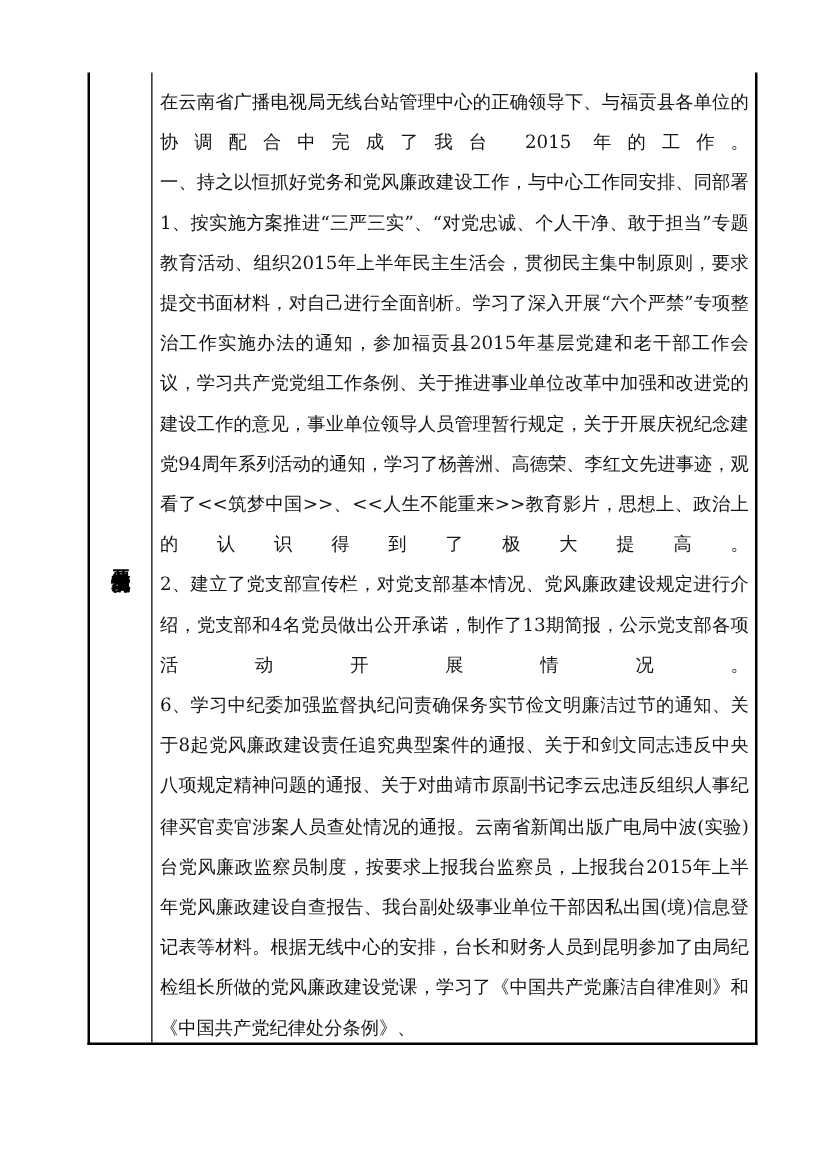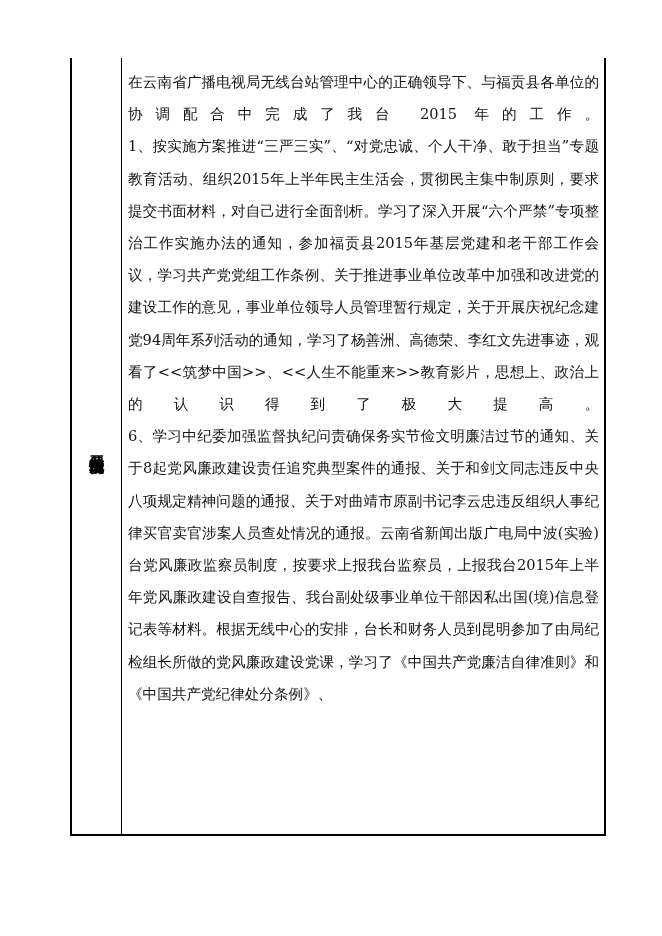--- a/index.html
+++ b/index.html
@@ -94,19 +94,21 @@
 <div class="page">
 
   <div class="report-table">
 
     <div class="label-cell">
       <div class="vertical-label">开展业务活动情况</div>
     </div>
 
     <div class="body-cell">
       <p class="para">在云南省广播电视局无线台站管理中心的正确领导下、与福贡县各单位的协调配合中完成了我台 2015 年的工作。</p>
+      <p class="para">一、持之以恒抓好党务和党风廉政建设工作，与中心工作同安排、同部署</p>
       <p class="para">1、按实施方案推进“三严三实”、“对党忠诚、个人干净、敢于担当”专题教育活动、组织2015年上半年民主生活会，贯彻民主集中制原则，要求提交书面材料，对自己进行全面剖析。学习了深入开展“六个严禁”专项整治工作实施办法的通知，参加福贡县2015年基层党建和老干部工作会议，学习共产党党组工作条例、关于推进事业单位改革中加强和改进党的建设工作的意见，事业单位领导人员管理暂行规定，关于开展庆祝纪念建党94周年系列活动的通知，学习了杨善洲、高德荣、李红文先进事迹，观看了&lt;&lt;筑梦中国&gt;&gt;、&lt;&lt;人生不能重来&gt;&gt;教育影片，思想上、政治上的认识得到了极大提高。</p>
+      <p class="para">2、建立了党支部宣传栏，对党支部基本情况、党风廉政建设规定进行介绍，党支部和4名党员做出公开承诺，制作了13期简报，公示党支部各项活动开展情况。</p>
       <p class="para last-natural">6、学习中纪委加强监督执纪问责确保务实节俭文明廉洁过节的通知、关于8起党风廉政建设责任追究典型案件的通报、关于和剑文同志违反中央八项规定精神问题的通报、关于对曲靖市原副书记李云忠违反组织人事纪律买官卖官涉案人员查处情况的通报。云南省新闻出版广电局中波(实验)台党风廉政监察员制度，按要求上报我台监察员，上报我台2015年上半年党风廉政建设自查报告、我台副处级事业单位干部因私出国(境)信息登记表等材料。根据无线中心的安排，台长和财务人员到昆明参加了由局纪检组长所做的党风廉政建设党课，学习了《中国共产党廉洁自律准则》和《中国共产党纪律处分条例》、</p>
     </div>
 
   </div>
 
 </div>
 
 </body></html>

